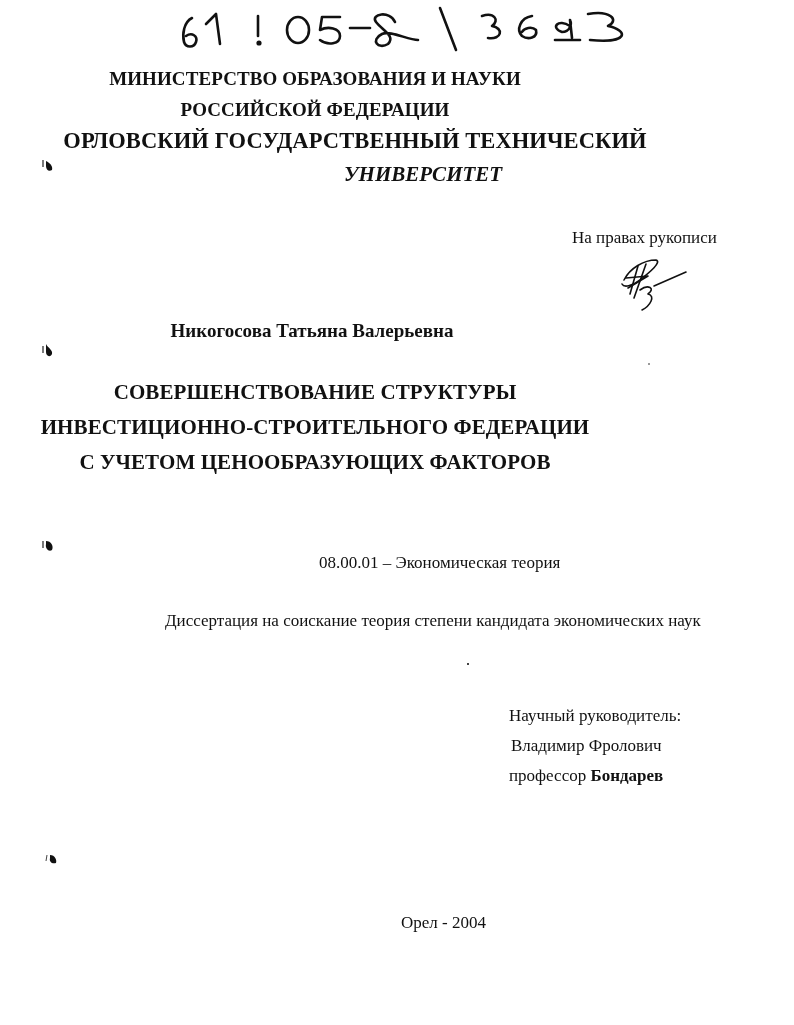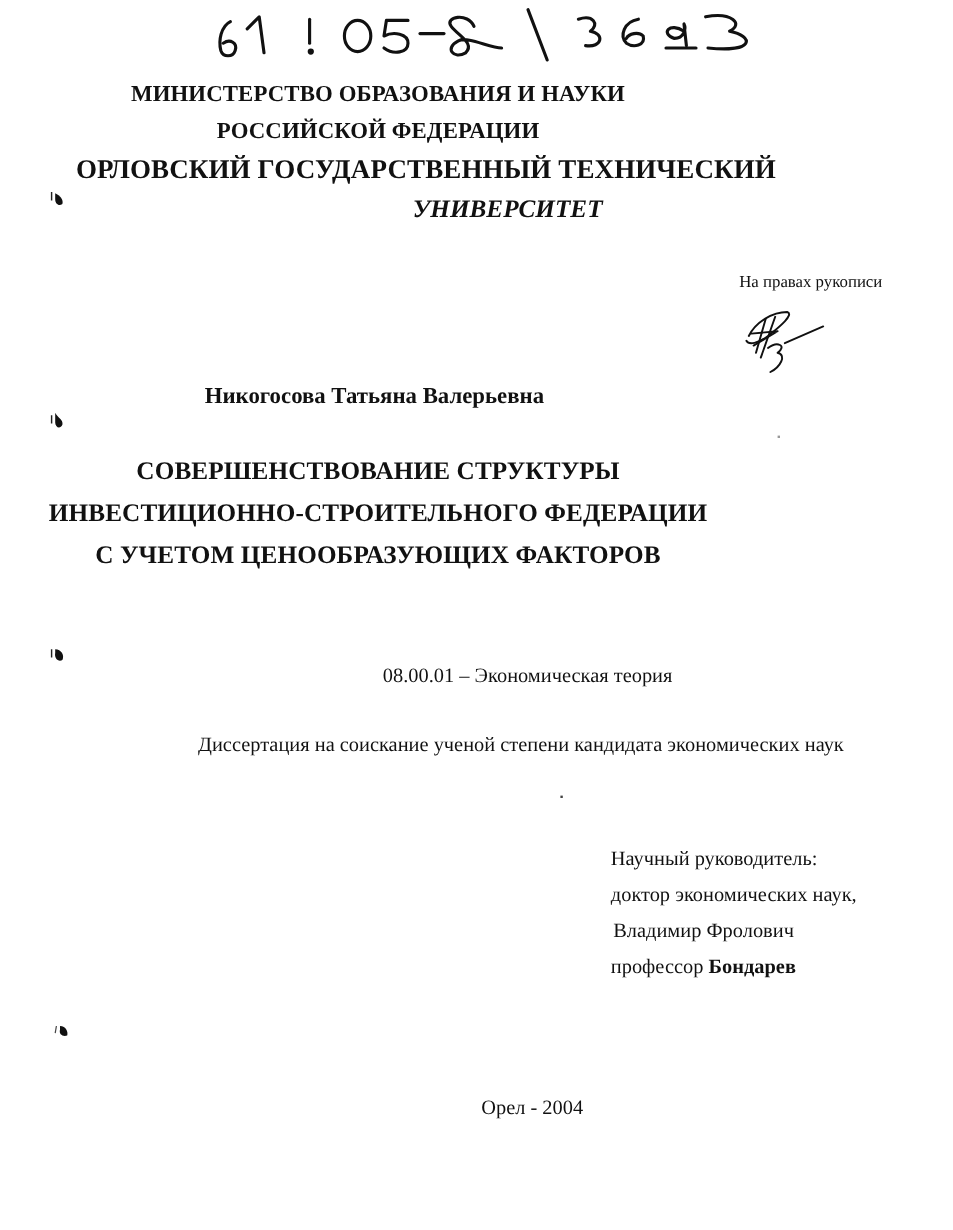--- a/index.html
+++ b/index.html
@@ -23,22 +23,21 @@
     .hdr1 {
       font-weight: bold; font-size: 19px; letter-spacing: 0.1px;
     }
     .hdr-big {
       font-weight: bold; font-size: 22.5px; letter-spacing: 0.1px;
     }
     .hdr-univ {
       font-weight: bold; font-size: 21px; font-style: italic;
     }
     .rights {
-      font-size: 14px;
-      margin-left: 44px;
+      font-size: 17px;
     }
     .author {
       font-weight: bold; font-size: 19px;
     }
     .title-line {
       font-weight: bold; font-size: 21px; letter-spacing: 0.1px;
     }
     .spec { font-size: 17px; }
     .diss { font-size: 17px; }
     .advisor { font-size: 17px; line-height: 30px; }
@@ -102,25 +101,24 @@
 </svg>
 
 <div class="abs center author" style="top:320px; left:-3px;">Никогосова Татьяна Валерьевна</div>
 
 <div class="abs center title-line" style="top:380px;">СОВЕРШЕНСТВОВАНИЕ СТРУКТУРЫ</div>
 <div class="abs center title-line" style="top:415px;">ИНВЕСТИЦИОННО-СТРОИТЕЛЬНОГО ФЕДЕРАЦИИ</div>
 <div class="abs center title-line" style="top:450px;">С УЧЕТОМ ЦЕНООБРАЗУЮЩИХ ФАКТОРОВ</div>
 
 <div class="abs spec" style="top:553px; left:319px;">08.00.01 – Экономическая теория</div>
 
-<div class="abs diss" style="top:611px; left:165px;">Диссертация на соискание ученой степени кандидата экономических наук</div>
+<div class="abs diss" style="top:611px; left:165px;">Диссертация на соискание теория степени кандидата экономических наук</div>
 
 <div class="abs advisor" style="top:701px; left:509px;">
   <div>Научный руководитель:</div>
-  <div>доктор экономических наук,</div>
   <div style="padding-left:2px;">Владимир Фролович</div>
   <div>
     <span>профессор</span>
     <b>Бондарев</b>
   </div>
 </div>
 
 <div class="abs city" style="top:913px; left:401px;">Орел - 2004</div>
 
 <svg class="abs" style="left:40px; top:158px;" width="16" height="16" viewBox="0 0 16 16">

